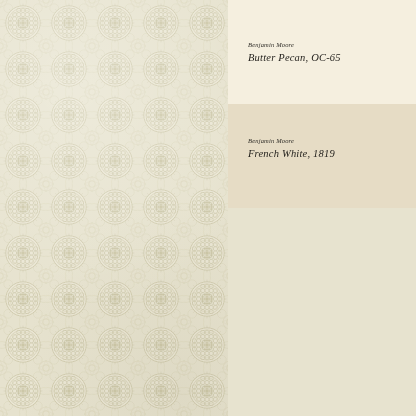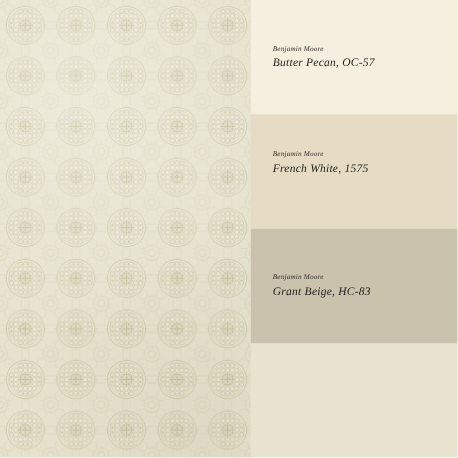--- a/index.html
+++ b/index.html
@@ -205,29 +205,25 @@
       </defs>
       <rect x="0" y="0" width="228" height="416" fill="url(#medallionTile)"></rect>
     </svg>
     <div class="wallpaper-sheen"></div>
   </div>
 
   <div class="swatches">
 
     <div class="swatch" style="background:#f5efdf;height:104px;padding-top:42px;">
       <div class="swatch-brand">Benjamin Moore</div>
-      <div class="swatch-name">Butter Pecan, OC-57</div>
+      <div class="swatch-name">Butter Pecan, OC-65</div>
     </div>
 
     <div class="swatch" style="background:#e6dcc5;height:104px;padding-top:34px;">
       <div class="swatch-brand">Benjamin Moore</div>
-      <div class="swatch-name">French White, 1575</div>
+      <div class="swatch-name">French White, 1819</div>
     </div>
 
 
-    <div class="swatch" style="background:#cbc2ae;height:104px;padding-top:42px;">
-      <div class="swatch-brand">Benjamin Moore</div>
-      <div class="swatch-name">Grant Beige, HC-83</div>
-    </div>
 
   </div>
 
 </div>
 
 </body></html>

